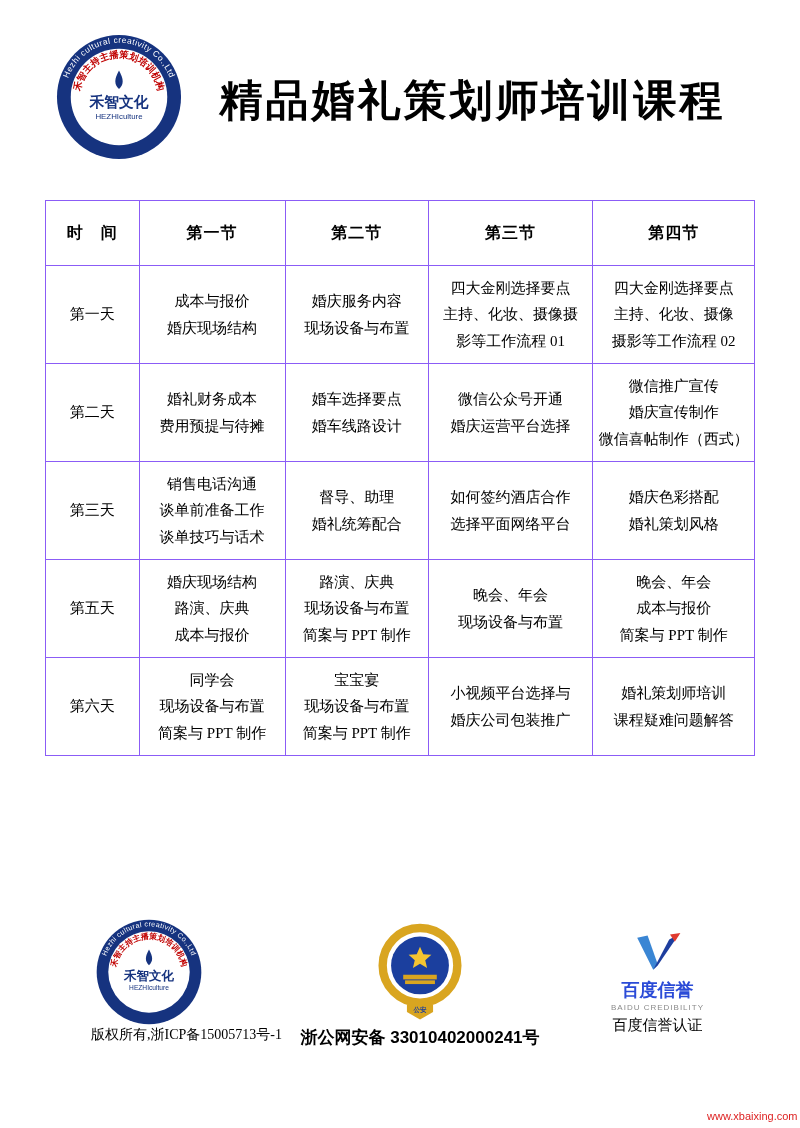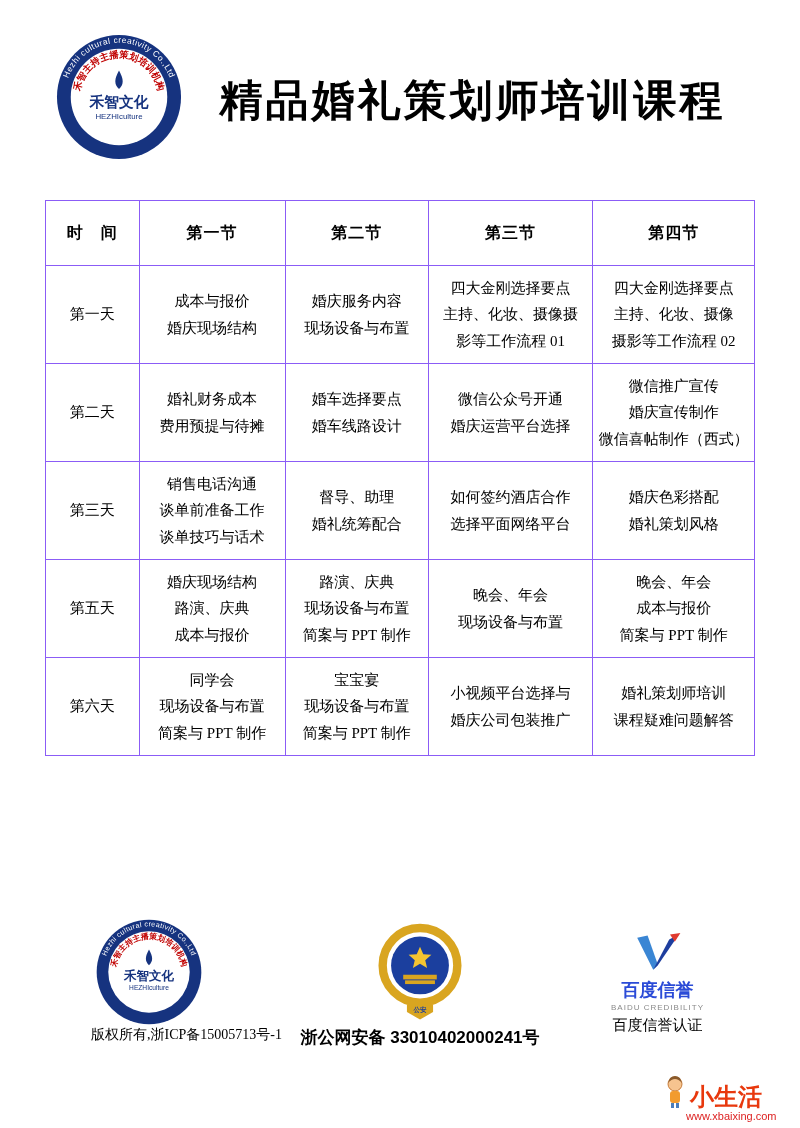--- a/index.html
+++ b/index.html
@@ -35,21 +35,21 @@
   .baidu-block{position:absolute;left:595px;top:932px;width:125px;text-align:center;}
   .baidu-icon{width:48px;height:42px;display:block;margin:0 auto;}
   .baidu-name{font-family:"Liberation Sans",sans-serif;font-weight:bold;font-size:18px;color:#2b4bd7;margin-top:4px;}
   .baidu-name-en{font-family:"Liberation Sans",sans-serif;font-size:8px;letter-spacing:1px;color:#8a8a8a;margin-top:1px;}
   .baidu-cert{position:absolute;left:595px;top:1016px;width:125px;text-align:center;font-size:15px;color:#000;}
   
   .watermark{position:absolute;right:8px;bottom:6px;width:130px;text-align:left;}
   .wm-row{display:flex;align-items:flex-end;}
   .wm-mascot{width:26px;height:34px;margin-right:2px;}
   .wm-name{font-family:"Liberation Sans",sans-serif;font-weight:bold;font-size:24px;color:#e8380d;line-height:1;}
-  .wm-url{font-family:"Liberation Sans",sans-serif;font-size:11px;color:#d22;margin-left:24px;margin-top:1px;}
+  .wm-url{font-family:"Liberation Sans",sans-serif;font-size:11px;color:#d22;margin-left:45px;margin-top:1px;}
 </style>
 </head>
 <body>
 
 <svg class="header-logo" viewBox="0 0 130 130">
   <circle cx="65" cy="65" r="63" fill="#16337f"></circle>
   <circle cx="65" cy="65" r="49" fill="#ffffff"></circle>
   <path id="arcA1" d="M 10,65 A 55,55 0 0 1 120,65" fill="none"></path>
   <text font-size="8.5" fill="#ffffff" font-family="Liberation Sans, sans-serif" letter-spacing="0.5">
     <textPath href="#arcA1" startOffset="50%" text-anchor="middle">Hezhi cultural creativity Co.,Ltd</textPath>
@@ -185,24 +185,14 @@
     <polygon points="4,6 17,3 30,40 24,46" fill="#3a86d4"></polygon>
     <polygon points="56,2 30,40 24,46 44,8" fill="#1e3e9e"></polygon>
     <polygon points="45,2 58,0 51,11" fill="#e03a2f"></polygon>
   </svg>
   <div class="baidu-name">百度信誉</div>
   <div class="baidu-name-en">BAIDU CREDIBILITY</div>
 </div>
 <div class="baidu-cert">百度信誉认证</div>
 
 <div class="watermark">
-  <div class="wm-row">
-    <svg class="wm-mascot" viewBox="0 0 26 34">
-      <circle cx="13" cy="9" r="7" fill="#f6c48f" stroke="#c87d3b" stroke-width="1"></circle>
-      <path d="M6 8 q7 -8 14 0 l-2 -5 q-5 -4 -10 0 Z" fill="#8a5a2b"></path>
-      <rect x="8" y="16" width="10" height="12" rx="3" fill="#f29b2e"></rect>
-      <rect x="9" y="28" width="3" height="5" fill="#4a7dbb"></rect>
-      <rect x="14" y="28" width="3" height="5" fill="#4a7dbb"></rect>
-    </svg>
-    <span class="wm-name">小生活</span>
-  </div>
   <div class="wm-url">www.xbaixing.com</div>
 </div>
 
 </body></html>

